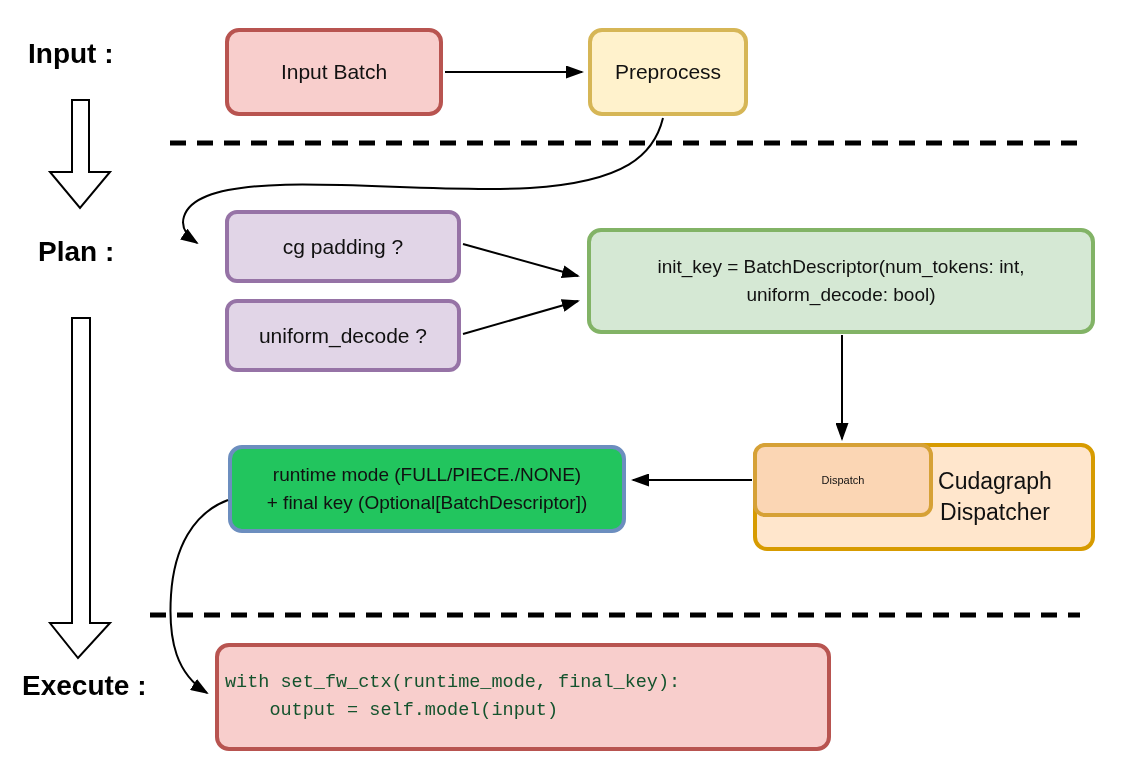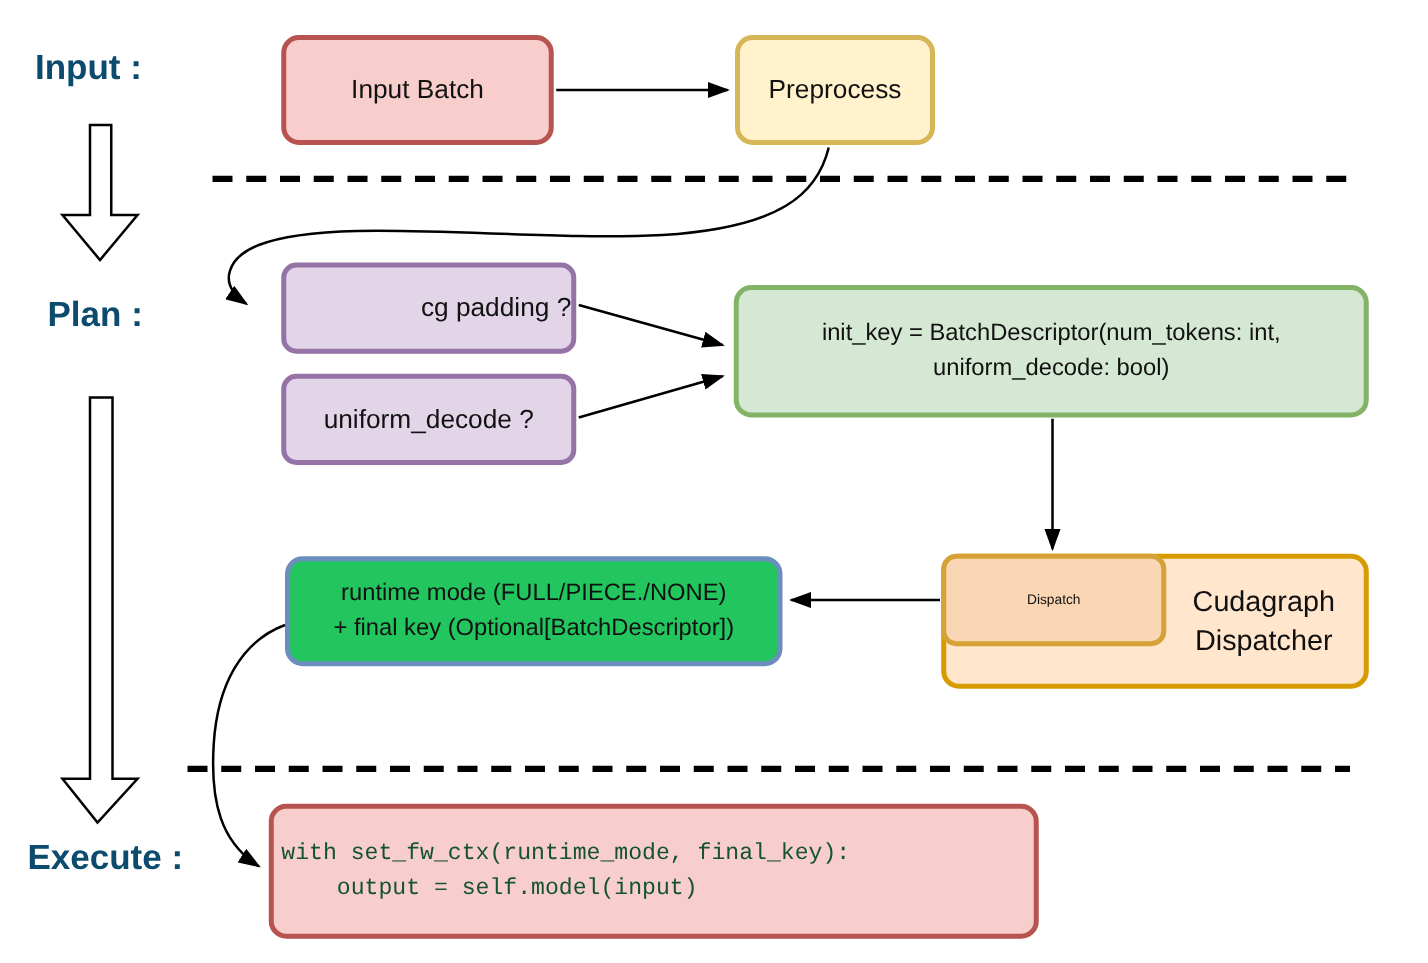--- a/index.html
+++ b/index.html
@@ -11,21 +11,21 @@
     overflow:hidden;
   }
   .overlay{
     position:absolute;left:0;top:0;width:1142px;height:770px;
     pointer-events:none;
   }
   .stage-label{
     position:absolute;
     font-weight:bold;
     font-size:28px;
-    color:#0c4a6e;
+    color:#000000;
     white-space:nowrap;
   }
   .node{
     position:absolute;
     box-sizing:border-box;
     border:4px solid #3b82f6;
     border-radius:14px;
     display:flex;
     flex-direction:column;
     align-items:center;
@@ -62,34 +62,34 @@
   <div class="stage-label" style="left:22px;top:670px">Execute :</div>
 
   <div class="node" style="left: 225px; top: 28px; width: 218px; height: 88px; background-color: rgb(248, 206, 204); border-color: rgb(184, 84, 80);">
     <span class="line lbl-21">Input Batch</span>
   </div>
 
   <div class="node" style="left: 588px; top: 28px; width: 160px; height: 88px; background-color: rgb(255, 242, 204); border-color: rgb(214, 182, 86);">
     <span class="line lbl-21">Preprocess</span>
   </div>
 
-  <div class="node" style="left: 225px; top: 210px; width: 236px; height: 73px; border-radius: 12px; background-color: rgb(225, 213, 231); border-color: rgb(150, 115, 166); align-items: flex-end;">
+  <div class="node" style="left: 225px; top: 210px; width: 236px; height: 73px; border-radius: 12px; background-color: rgb(225, 213, 231); border-color: rgb(150, 115, 166);">
     <span class="line lbl-21">cg padding ?</span>
   </div>
 
   <div class="node" style="left: 225px; top: 299px; width: 236px; height: 73px; border-radius: 12px; background-color: rgb(225, 213, 231); border-color: rgb(150, 115, 166);">
     <span class="line lbl-21">uniform_decode ?</span>
   </div>
 
   <div class="node" style="left: 587px; top: 228px; width: 508px; height: 106px; background-color: rgb(213, 232, 212); border-color: rgb(130, 179, 102);">
     <span class="line lbl-19">init_key = BatchDescriptor(num_tokens: int,</span>
     <span class="line lbl-19">uniform_decode: bool)</span>
   </div>
 
-  <div class="node" style="left: 753px; top: 443px; width: 342px; height: 108px; justify-content: center; align-items: flex-end; background-color: rgb(255, 230, 204); border-color: rgb(215, 155, 0);">
+  <div class="node" style="left: 753px; top: 443px; width: 342px; height: 108px; justify-content: center; align-items: flex-end; padding-right: 16px; background-color: rgb(255, 230, 204); border-color: rgb(215, 155, 0);">
     <div style="width:160px;text-align:center">
       <span class="line lbl-23">Cudagraph</span>
       <span class="line lbl-23">Dispatcher</span>
     </div>
   </div>
 
   <div class="node" style="left: 753px; top: 443px; width: 180px; height: 74px; border-radius: 12px; background-color: rgb(251, 214, 180); border-color: rgb(214, 161, 54);">
     <span class="line lbl-17">Dispatch</span>
   </div>
 

